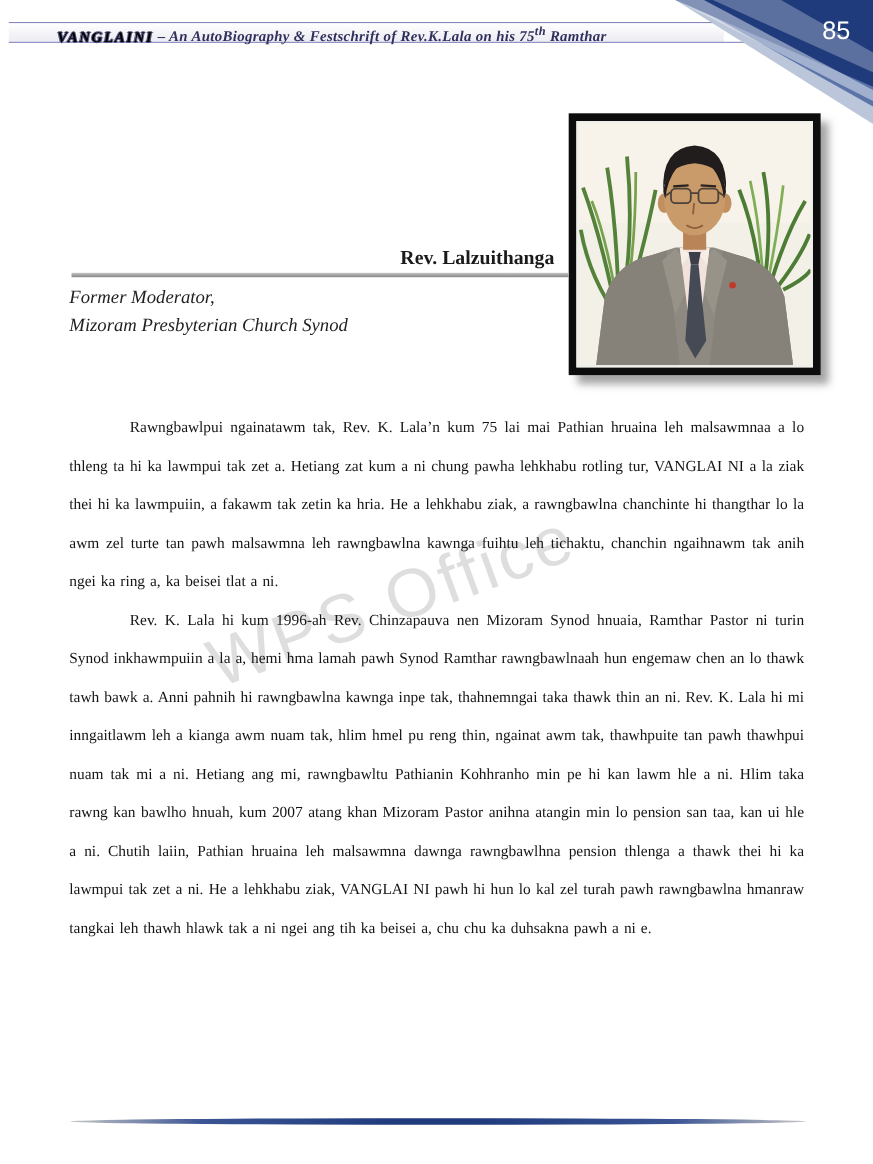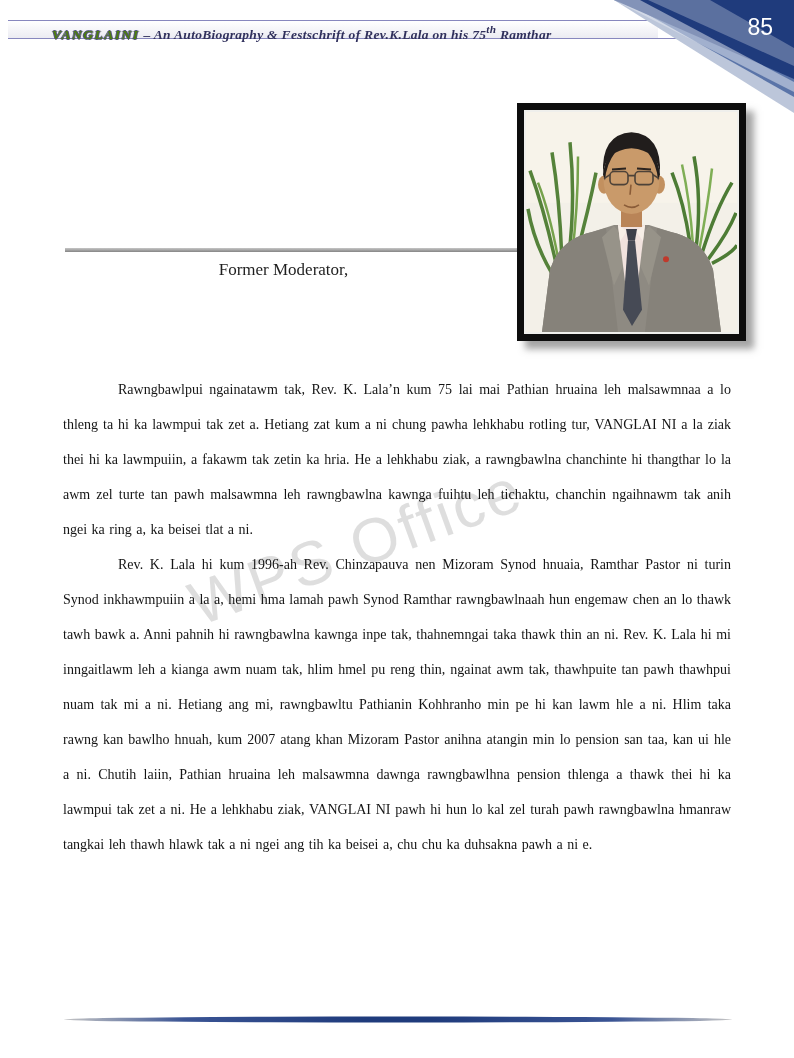--- a/index.html
+++ b/index.html
@@ -13,43 +13,43 @@
     background:linear-gradient(to bottom,#ffffff,#ebebf2); }
   .hline { position:absolute; height:1px; background:#8787be; }
   #hline1 { left:8px; top:20px; width:650px; }
   #hline2 { left:8px; top:38px; width:694px; }
   .header-title {
     position:absolute; left:52px; top:21px; width:600px; height:17px;
     font-style:italic; font-weight:bold; font-size:13.5px; line-height:17px;
     color:#30305c; letter-spacing:.3px; white-space:nowrap;
   }
   .brand {
-    color:#4d7c0f; letter-spacing:1.5px;
+    color:#000000; letter-spacing:1.5px;
     text-shadow:-1px 0 #55557f, 1px 0 #55557f, 0 -1px #55557f, 0 1px #55557f;
     margin-right:4px;
   }
   .corner { position:absolute; top:0; right:0; width:180px; height:115px; }
 
   
   .title {
     position:absolute; left:118px; top:122px;
     font-size:21px; font-weight:bold; color:#101010; letter-spacing:.2px;
     text-decoration:underline; text-decoration-thickness:2px; text-underline-offset:3px;
   }
   .byline {
     position:absolute; left:63px; top:224px; width:441px; text-align:right;
     font-weight:bold; font-size:18px; color:#1a1a1a;
   }
   .rule {
     position:absolute; left:65px; top:248px; width:452px; height:4px;
     background:linear-gradient(to bottom,#c6c6c6,#858585);
   }
   .roles {
-    position:absolute; left:63px; top:257px; width:441px; text-align:center;
-    font-size:17px; line-height:26px; color:#1e1e1e;
+    position:absolute; left:63px; top:257px; width:441px; text-align:left;
+    font-size:17px; line-height:26px; color:#1e1e1e;font-style:italic;
   }
 
   
   .photo-frame {
     position:absolute; left:517px; top:103px; width:229px; height:238px;
     background:#0d0d0d; padding:7px; box-sizing:border-box;
     box-shadow:8px 8px 7px rgba(90,90,90,.55);
   }
   .photo-inner {
     width:100%; height:100%; box-sizing:border-box;
@@ -147,23 +147,25 @@
           <rect x="84" y="59" width="18" height="13" rx="4"></rect>
           <rect x="109" y="59" width="18" height="13" rx="4"></rect>
           <path d="M102,63 L109,63 M84,62 L78,66 M127,62 L133,66"></path>
         </g>
         <path d="M105,72 L104,82 M98,92 Q106,97 113,92" stroke="#8a5c38" stroke-width="1.6" fill="none"></path>
         <circle cx="140" cy="146" r="3" fill="#c0392b"></circle>
       </svg>
     </div>
   </div>
 
+  <div class="byline">Rev. Lalzuithanga</div>
   <div class="rule"></div>
   <div class="roles">
     <div>Former Moderator,</div>
+    <div>Mizoram Presbyterian Church Synod</div>
   </div>
 
   <div class="watermark">WPS Office</div>
 
   <div class="body-text">
     <p>Rawngbawlpui ngainatawm tak, Rev. K. Lala’n kum 75 lai mai Pathian hruaina leh malsawmnaa a lo thleng ta hi ka lawmpui tak zet a. Hetiang zat kum a ni chung pawha lehkhabu rotling tur, VANGLAI NI a la ziak thei hi ka lawmpuiin, a fakawm tak zetin ka hria. He a lehkhabu ziak, a rawngbawlna chanchinte hi thangthar lo la awm zel turte tan pawh malsawmna leh rawngbawlna kawnga fuihtu leh tichaktu, chanchin ngaihnawm tak anih ngei ka ring a, ka beisei tlat a ni.</p>
     <p>Rev. K. Lala hi kum 1996-ah Rev. Chinzapauva nen Mizoram Synod hnuaia, Ramthar Pastor ni turin Synod inkhawmpuiin a la a, hemi hma lamah pawh Synod Ramthar rawngbawlnaah hun engemaw chen an lo thawk tawh bawk a. Anni pahnih hi rawngbawlna kawnga inpe tak, thahnemngai taka thawk thin an ni. Rev. K. Lala hi mi inngaitlawm leh a kianga awm nuam tak, hlim hmel pu reng thin, ngainat awm tak, thawhpuite tan pawh thawhpui nuam tak mi a ni. Hetiang ang mi, rawngbawltu Pathianin Kohhranho min pe hi kan lawm hle a ni. Hlim taka rawng kan bawlho hnuah, kum 2007 atang khan Mizoram Pastor anihna atangin min lo pension san taa, kan ui hle a ni. Chutih laiin, Pathian hruaina leh malsawmna dawnga rawngbawlhna pension thlenga a thawk thei hi ka lawmpui tak zet a ni. He a lehkhabu ziak, VANGLAI NI pawh hi hun lo kal zel turah pawh rawngbawlna hmanraw tangkai leh thawh hlawk tak a ni ngei ang tih ka beisei a, chu chu ka duhsakna pawh a ni e.</p>
   </div>
 
   <svg class="footer-line" viewBox="0 0 668 7">

